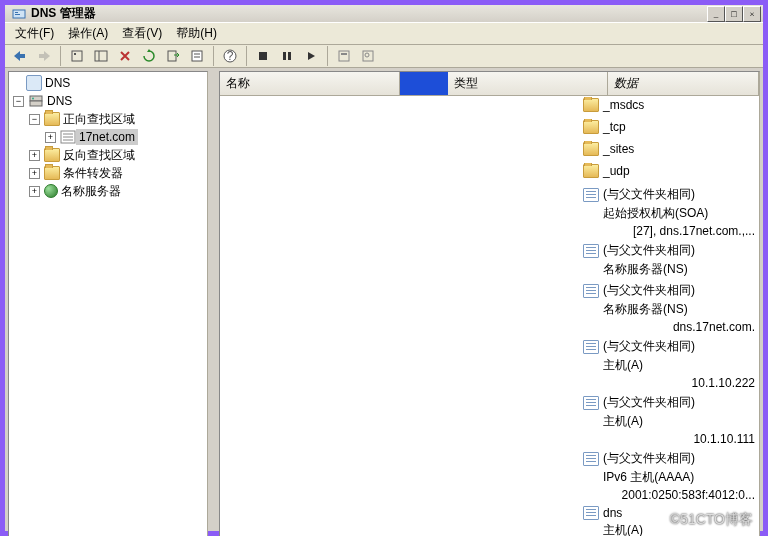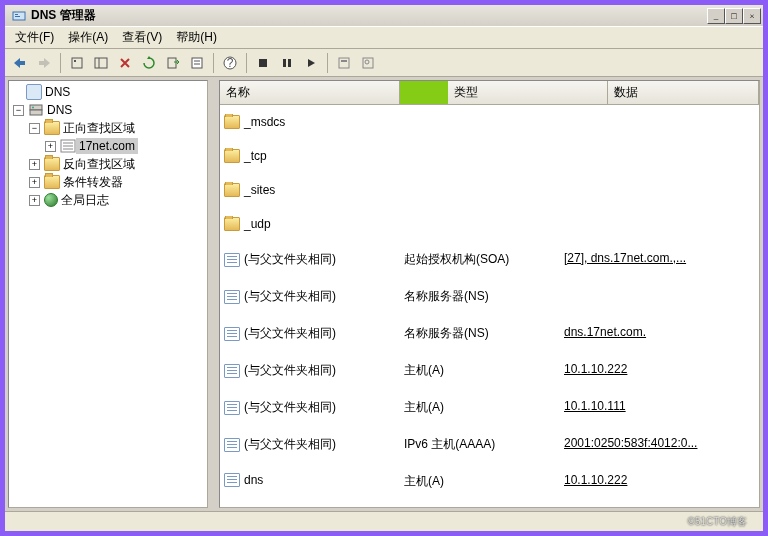--- a/index.html
+++ b/index.html
@@ -12,46 +12,46 @@
 .title-buttons button { width: 18px; height: 16px; background: #d4d0c8; border: 1px solid #fff; border-right-color: #555; border-bottom-color: #555; font-family: Tahoma; font-size: 9px; cursor: pointer; display: flex; align-items:center; justify-content:center; }
 .menubar { height: 22px; background: #ece9d8; display: flex; align-items: center; padding: 0 4px; border-bottom: 1px solid #aca899; gap: 2px; }
 .menubar span { padding: 2px 6px; cursor: pointer; }
 .toolbar { height: 28px; background: #ece9d8; display: flex; align-items: center; padding: 0 4px; border-bottom: 1px solid #aca899; gap: 2px; }
 .toolbar .sep { width: 1px; height: 20px; background: #aca899; margin: 0 3px; }
 .tbtn { width: 22px; height: 22px; display: flex; align-items:center; justify-content:center; border: 1px solid transparent; cursor:pointer; }
 .content { flex: 1; display: flex; padding: 3px; gap: 11px; }
 .panel { background: #fff; border: 1px solid #aca899; border-top-color:#888; border-left-color:#888; overflow: auto; }
 .tree-panel { width: 200px; }
 .list-panel { flex: 1; display: flex; flex-direction: column; }
-.list-header { display: flex; background: #84cc16; border-bottom: 1px solid #aca899; }
+.list-header { display: flex; background: #1d4ed8; border-bottom: 1px solid #aca899; }
 .col-header { padding: 3px 6px; border-right: 1px solid #aca899; background: linear-gradient(to bottom,#f6f5f0,#e6e3d9); cursor:pointer; }
 .col-name { width: 180px; }
 .col-type { width: 160px; margin-left: 48px; }
-.col-data { flex: 1; }
+.col-data { flex: 1; font-style: italic; }
 .list-body { flex: 1; overflow: auto; }
-.row { display: flex; padding: 9px 0; align-items: flex-start; }
+.row { display: flex; padding: 1px 0; align-items: flex-end; flex-direction: column; }
 .cell { padding: 1px 4px; overflow: hidden; white-space: nowrap; text-overflow: ellipsis; display:flex; align-items:center; gap:4px; }
 .cell.c-name { width: 180px; }
 .cell.c-type { width: 160px; }
-.cell.c-data { flex: 1; text-decoration: underline; }
+.cell.c-data { flex: 1; }
 .folder-icon, .rec-icon { width: 16px; height: 14px; flex-shrink: 0; }
 .folder-icon { background: linear-gradient(to bottom,#fceda0,#e5b957); border:1px solid #c89c3c; border-radius:1px; position:relative; }
 .folder-icon::before { content:""; position:absolute; top:-3px; left:0; width:6px; height:3px; background:#e5b957; border:1px solid #c89c3c; border-bottom:none; }
 .rec-icon { background: #fff; border:1px solid #7a9ac3; border-radius:1px; position:relative; }
 .rec-icon::before { content:""; position:absolute; top:2px; left:2px; right:2px; height:1px; background:#7a9ac3; box-shadow: 0 3px 0 #7a9ac3, 0 6px 0 #7a9ac3; }
 .tree { padding: 2px; }
 .tree-row { display: flex; align-items: center; height: 18px; cursor:pointer; }
 .tree-row.selected .label { background: #ccc; text-align: center; }
 .expander { width: 11px; height: 11px; border: 1px solid #888; background: #fff; font-size: 9px; line-height: 9px; text-align: center; margin-right: 4px; cursor:pointer; }
 .expander.empty { border:none; background:none; }
 .tree-row .label { padding: 1px 3px; white-space: nowrap; }
 .dns-root-icon { width:16px; height:16px; background: #dbe9f7; border:1px solid #7a9ac3; border-radius:2px; position:relative; }
 .globe-icon { width:14px; height:14px; border-radius:50%; background: radial-gradient(circle at 30% 30%, #9de09d, #2a7a2a); border:1px solid #2a7a2a; }
 .statusbar { height: 20px; background: #ece9d8; border-top: 1px solid #aca899; display: flex; align-items: center; padding: 0 6px; }
-.watermark { position:absolute; bottom:2px; right:16px; font-size:10px; color:#ddd; text-shadow: 0 0 2px #000; }
+.watermark { position:absolute; bottom:2px; right:10px; font-size:14px; color:#ddd; text-shadow: 0 0 2px #000; }
 svg { pointer-events: none; }
 </style>
 </head>
 <body>
 
 <div class="window">
 
   <div class="titlebar">
     <span class="app-icon">
       <svg width="14" height="14" viewBox="0 0 14 14">
@@ -203,21 +203,21 @@
           <span class="label">反向查找区域</span>
         </div>
         <div class="tree-row" style="padding-left:18px">
           <span class="expander">+</span>
           <span class="folder-icon"></span>
           <span class="label">条件转发器</span>
         </div>
         <div class="tree-row" style="padding-left:18px">
           <span class="expander">+</span>
           <span class="globe-icon"></span>
-          <span class="label">全局日志</span>
+          <span class="label">名称服务器</span>
         </div>
       </div>
     </div>
 
     <div class="panel list-panel">
       <div class="list-header">
         <div class="col-header col-name">名称</div>
         <div class="col-header col-type">类型</div>
         <div class="col-header col-data">数据</div>
       </div>

